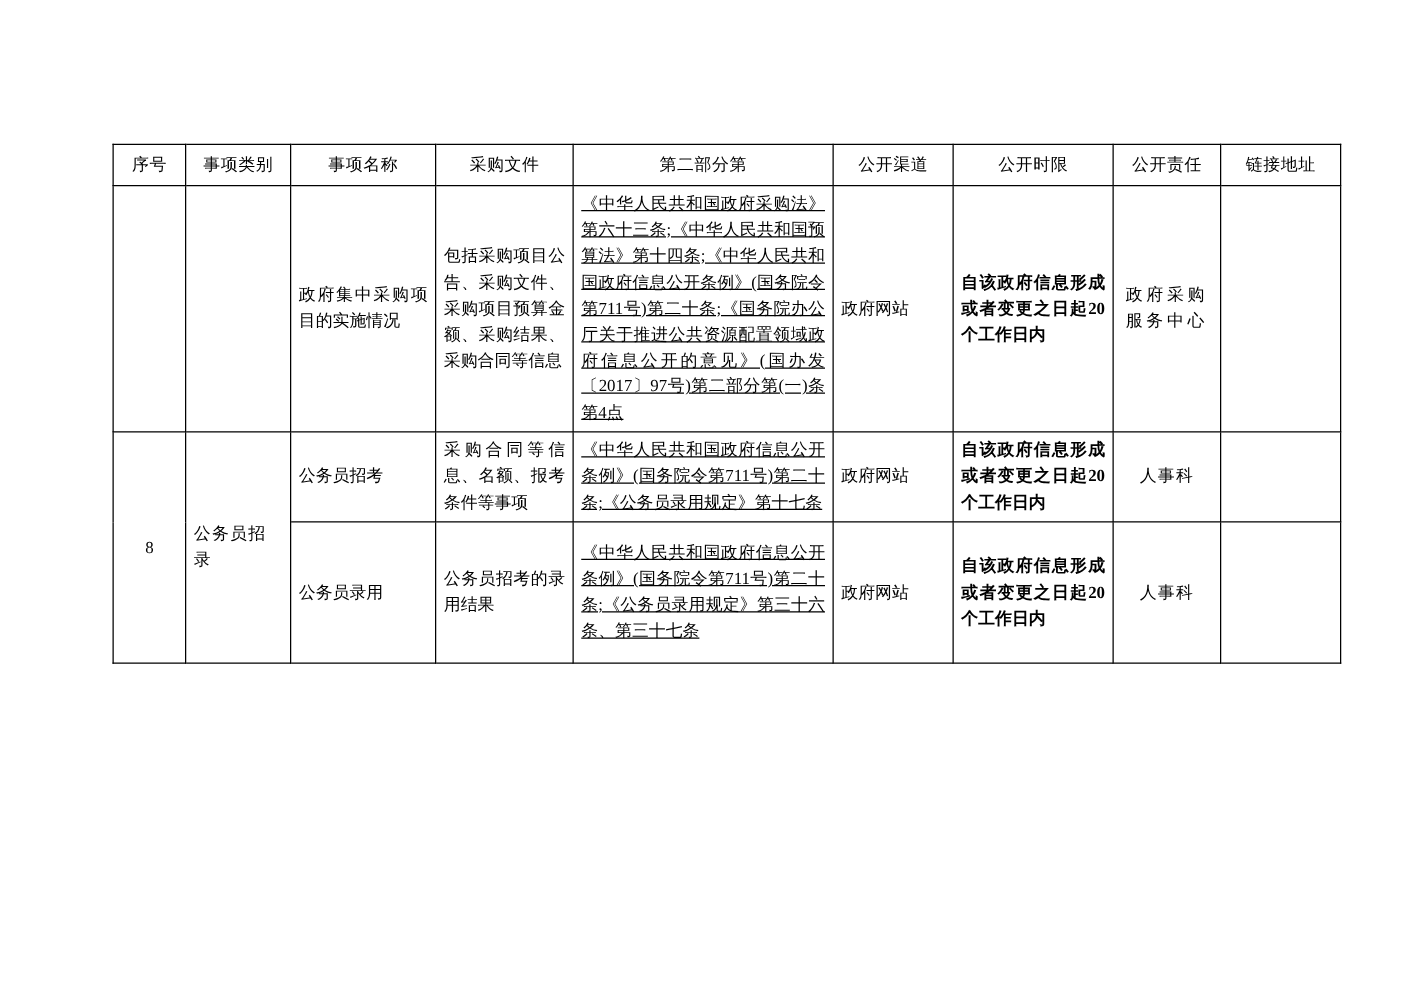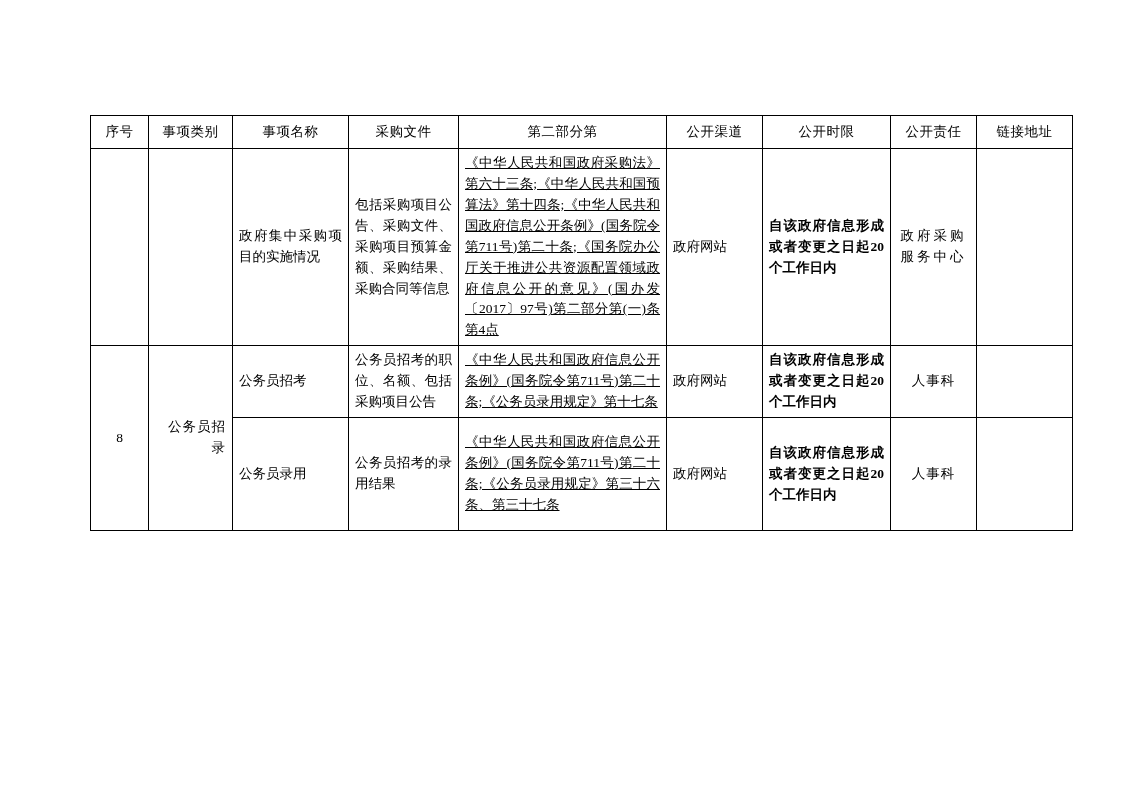--- a/index.html
+++ b/index.html
@@ -63,21 +63,21 @@
   td.just {
     text-align: justify;
     text-justify: inter-ideograph;
     margin-top: 28px;
   }
   td.seq {
     text-align: center;
     font-size: 15px;
   }
   td.cat {
-    text-align: right;
+    text-align: left;
     letter-spacing: 1px;
   }
   td.name {
     text-align: justify;
     text-justify: inter-ideograph;
   }
   td.basis {
     text-align: justify;
     text-justify: inter-ideograph;
     padding-left: 8px;
@@ -143,21 +143,21 @@
           <td class="center">政府网站</td>
           <td class="deadline">自该政府信息形成或者变更之日起20个工作日内</td>
           <td class="resp spread">政府采购服务中心</td>
           <td class="center"></td>
         </tr>
 
         <tr>
           <td class="seq tall-2" rowspan="2">8</td>
           <td class="cat" rowspan="2">公务员招录</td>
           <td class="name">公务员招考</td>
-          <td class="just">公务员招考的职位、名额、包括采购项目公告</td>
+          <td class="just">采购合同等信息、名额、报考条件等事项</td>
           <td class="basis">《中华人民共和国政府信息公开条例》(国务院令第711号)第二十条;《公务员录用规定》第十七条</td>
           <td class="center">政府网站</td>
           <td class="deadline">自该政府信息形成或者变更之日起20个工作日内</td>
           <td class="resp">人事科</td>
           <td class="center"></td>
         </tr>
 
         <tr>
           <td class="name tall-3">公务员录用</td>
           <td class="just">公务员招考的录用结果</td>

